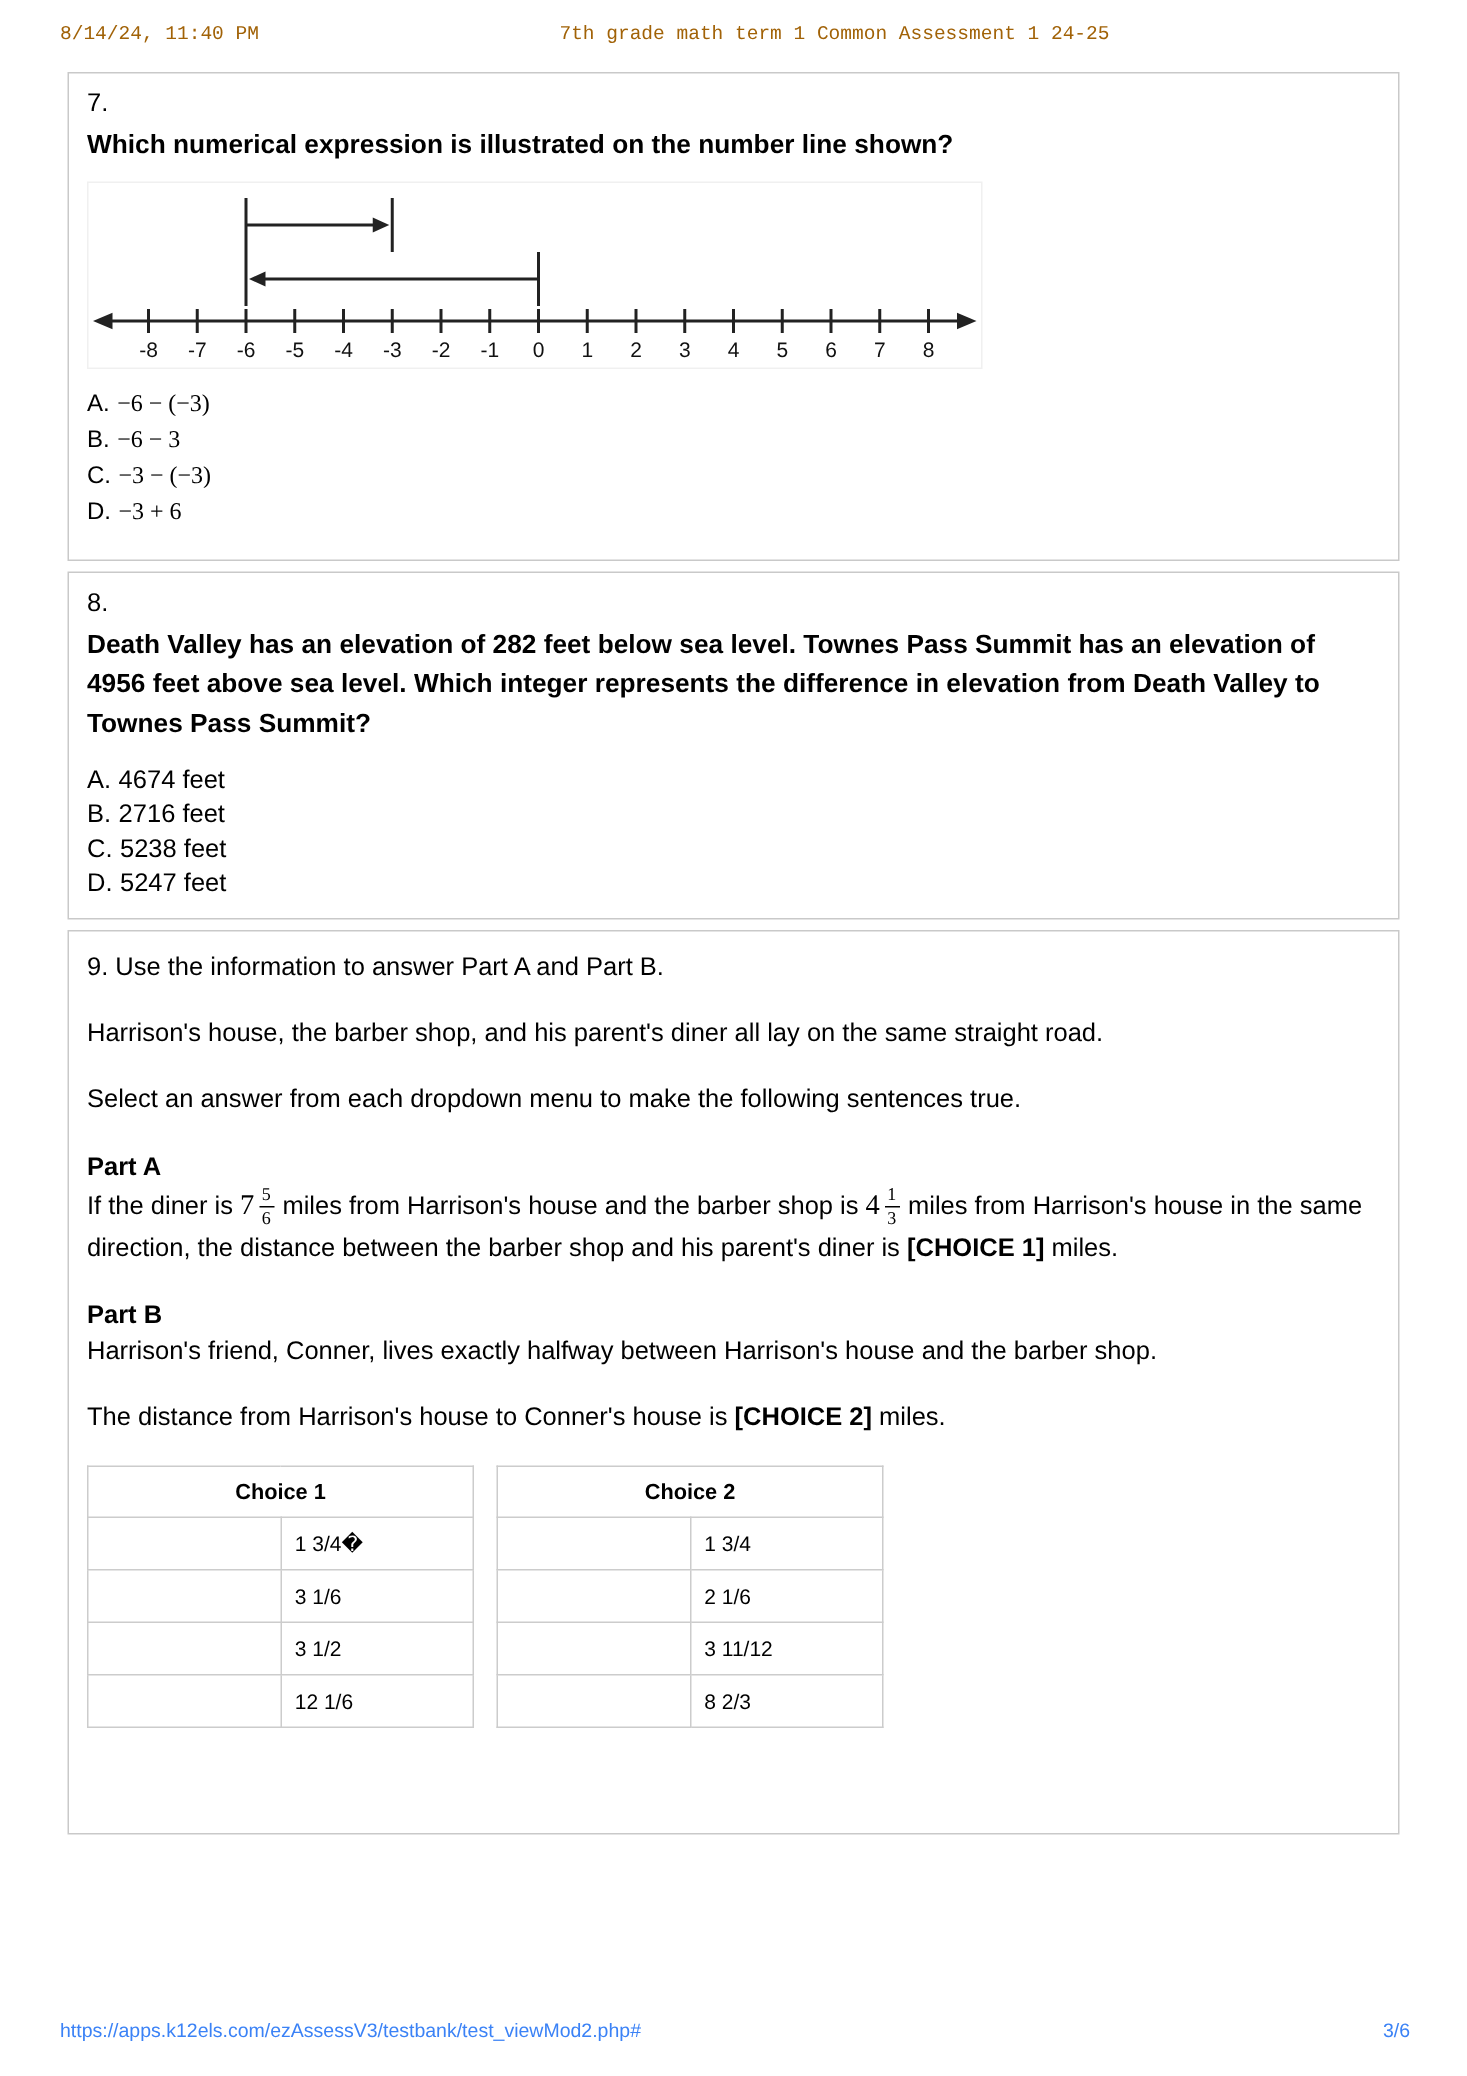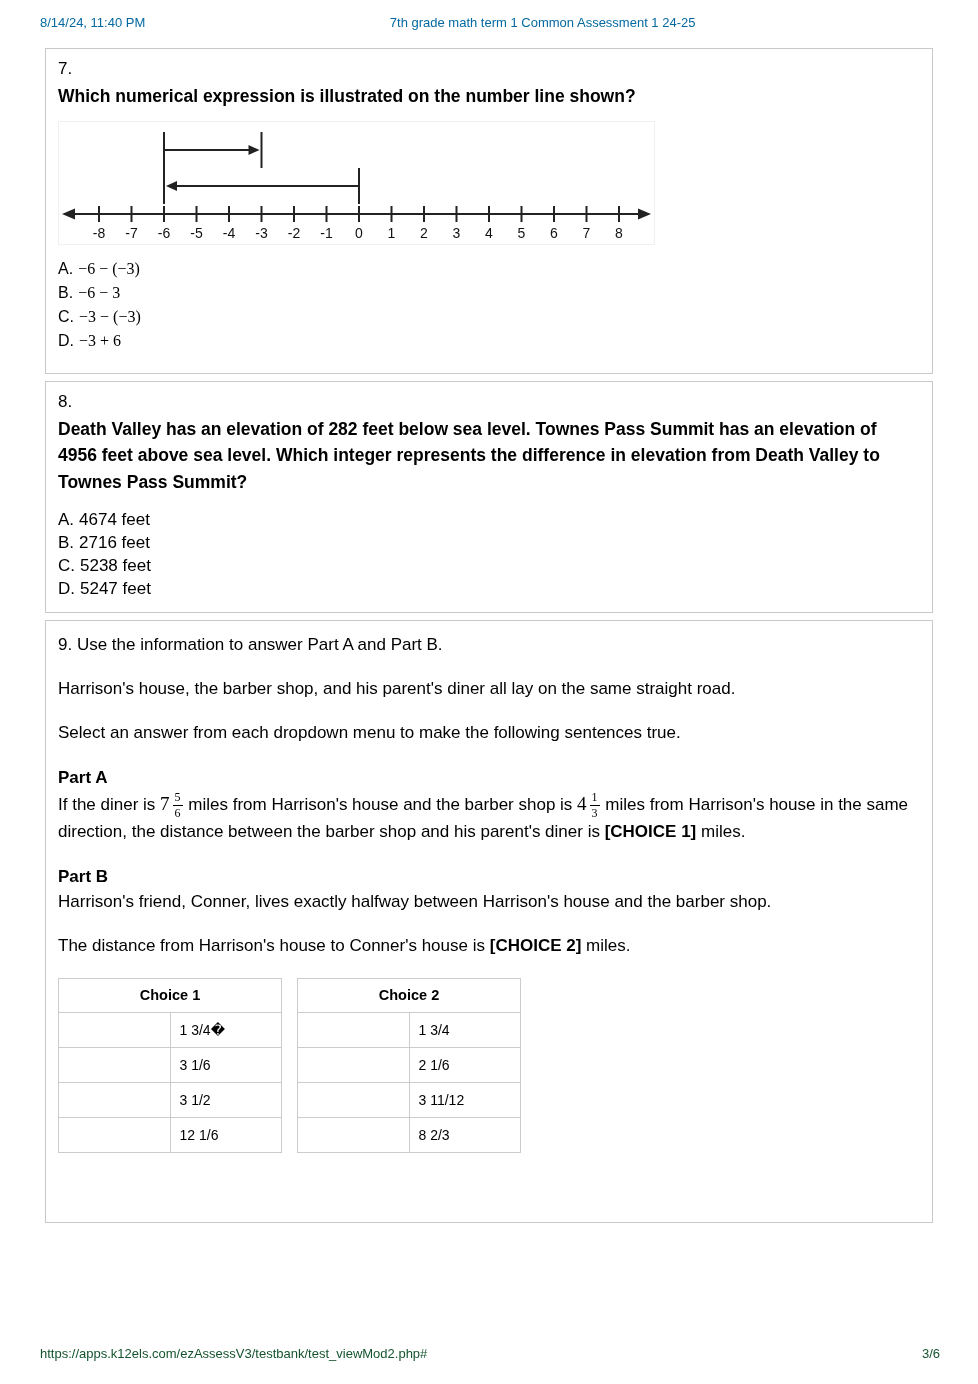--- a/index.html
+++ b/index.html
@@ -2,23 +2,23 @@
 <html><head>
 <meta charset="utf-8">
 <style>
   html,body{margin:0;padding:0;}
   body{
     width:978px;height:1384px;position:relative;overflow:hidden;
     background:#ffffff;color:#000;
     font-family:"Liberation Sans","DejaVu Sans",sans-serif;
   }
   
-  .pheader{position:absolute;top:15px;left:40px;right:38px;display:flex;font-size:13px;color:#0369a1;}
+  .pheader{position:absolute;top:15px;left:40px;right:38px;display:flex;font-size:13px;color:#a16207;font-family:Liberation Mono, monospace;}
   .ptitle{flex:1;text-align:center;}
-  .pfooter{position:absolute;top:1346px;left:40px;right:38px;display:flex;justify-content:space-between;font-size:13px;color:#14532d;}
+  .pfooter{position:absolute;top:1346px;left:40px;right:38px;display:flex;justify-content:space-between;font-size:13px;color:#3b82f6;}
   
   .content{position:absolute;top:48px;left:45px;width:888px;}
   .qbox{border:1px solid #c9c9c9;background:#fff;padding:9px 12px 12px;margin-bottom:7px;box-sizing:border-box;}
   .q7{min-height:326px;}
   .q8{min-height:222px;}
   .q9{min-height:603px;}
   .qnum{font-size:17px;line-height:22px;}
   .qprompt{
     font-family:Liberation Sans, sans-serif;font-weight:bold;
     font-size:17.5px;line-height:1.5;margin-top:3px;max-width:862px;
@@ -41,21 +41,21 @@
   .ctoken{font-weight:bold;}
   .mixedwhole{font-family:"Liberation Serif","DejaVu Serif",serif;font-size:19px;}
   .mfrac{
     display:inline-block;vertical-align:-7px;text-align:center;
     font-family:"Liberation Serif","DejaVu Serif",serif;font-size:12px;line-height:1.1;margin:0 1px 0 3px;
   }
   .mfrac .fn{display:block;border-bottom:1px solid #000;padding:0 2px 1px 2px;}
   .mfrac .fd{display:block;padding-top:1px;}
   
   .tables{display:flex;gap:15px;margin-top:4px;}
-  table.choice-table{border-collapse:collapse;table-layout:fixed;width:224px;background:#fff;}
+  table.choice-table{border-collapse:collapse;table-layout:fixed;width:258px;background:#fff;}
   table.choice-table th,table.choice-table td{border:1px solid #cccccc;}
   table.choice-table th{height:31px;font-size:14.5px;font-weight:bold;text-align:center;}
   table.choice-table td{height:32px;font-size:14px;}
   td.selcell{width:48px;}
   td.optcell{padding-left:9px;}
 </style>
 </head>
 <body>
 
 <div class="pheader">

